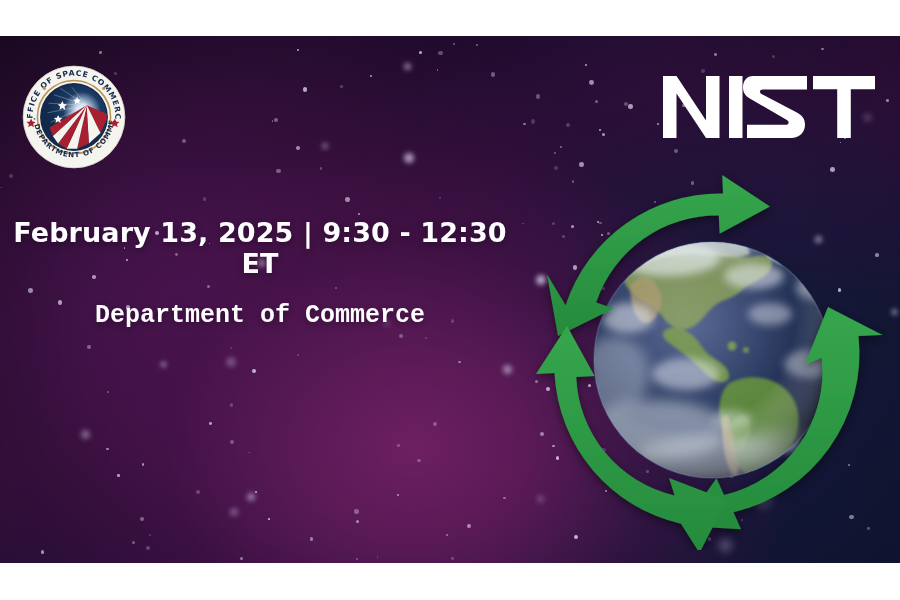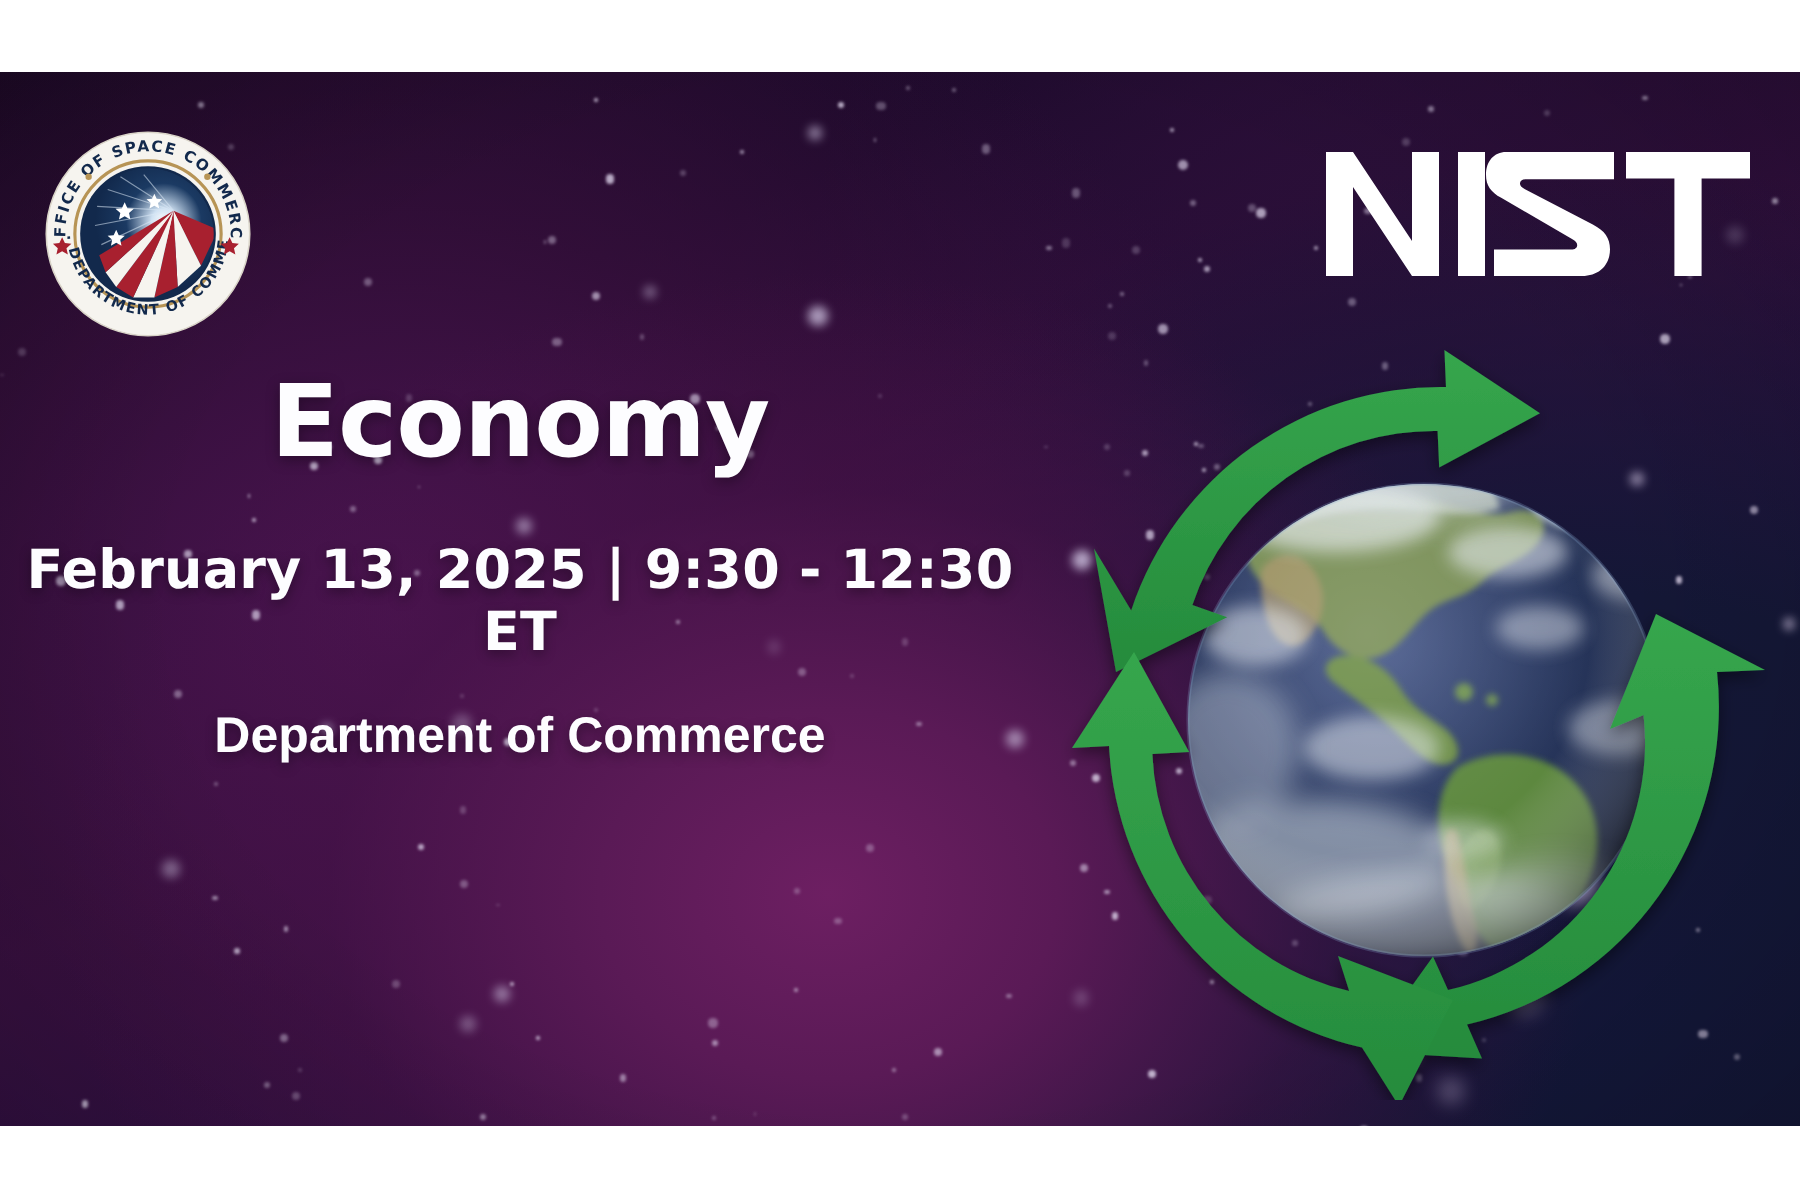--- a/index.html
+++ b/index.html
@@ -120,21 +120,21 @@
     font-family: "DejaVu Sans", sans-serif;
     font-weight: 700;
     font-size: 27px;
     letter-spacing: 0.1px;
     color: #fdfdff;
     text-shadow: 0 2px 6px rgba(0,0,0,0.35);
   }
 
   .venue {
     margin: 22px 0 0 0;
-    font-family: Liberation Sans, sans-serif;
+    font-family: Liberation Mono, monospace;
     font-weight: 700;
     font-size: 25px;
     line-height: 1.18;
     color: #fdfdff;
     text-shadow: 0 2px 6px rgba(0,0,0,0.35);
   }
   .venue-line { display: block; }
 
   
   .graphic {
@@ -482,21 +482,20 @@
                  L 151.0 310.0
                  L 208.5 332.0
                  L 181.5 385.0
                  Z"></path>
       </g>
     </svg>
   </div>
 
   <div class="text-block">
     <h1 class="title">
-      <span class="title-line">Economy</span>
     </h1>
     <p class="date-line">February 13, 2025 | 9:30 - 12:30 ET</p>
     <p class="venue">
       <span class="venue-line">Department of Commerce</span>
     </p>
   </div>
 
   <div class="seal">
     <svg viewBox="0 0 200 200" xmlns="http://www.w3.org/2000/svg">
       <defs>

